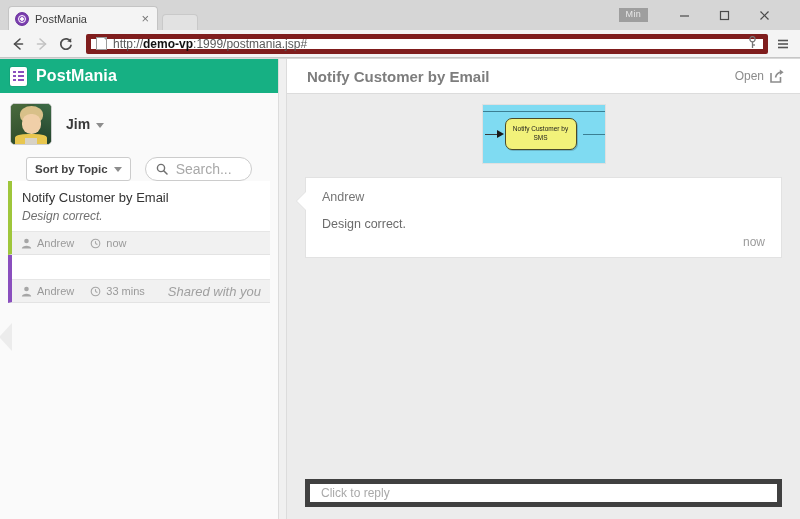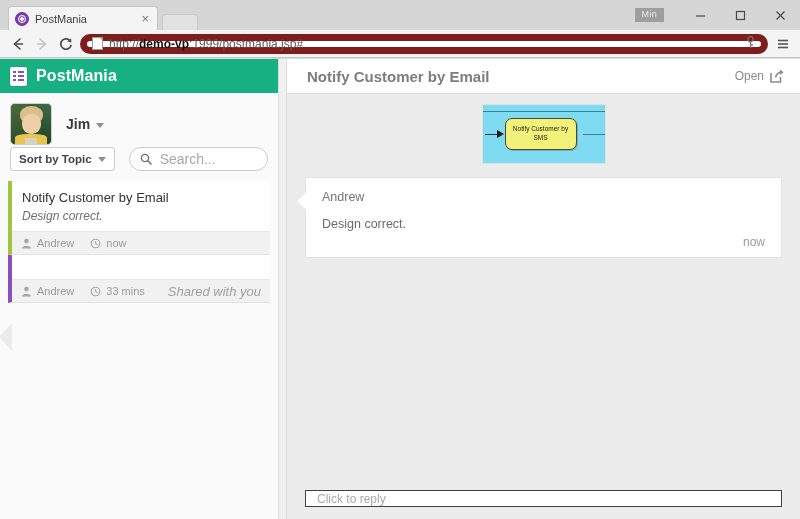--- a/index.html
+++ b/index.html
@@ -90,21 +90,21 @@
     background: #e2e2e2;
     border: 1px solid #c9c9c9;
     border-bottom: none;
     border-top-left-radius: 4px;
     border-top-right-radius: 4px;
     margin-left: 4px;
     box-sizing: border-box;
   }
   .win-controls {
     position: absolute;
-    right: 0;
+    right: 16px;
     top: 0;
     height: 30px;
     display: flex;
     align-items: center;
     gap: 0px;
   }
   .min-badge {
     background: #9e9e9e;
     color: #e8e8e8;
     font-size: 9px;
@@ -139,23 +139,23 @@
     display: flex;
     align-items: center;
     justify-content: center;
     color: #5b5b5b;
   }
   .navbtn.disabled { color: #c0c0c0; }
   .omnibox {
     flex: 1;
     height: 20px;
     background: #ffffff;
-    border: 7px solid #7f1d1d;
-    border-radius: 10px;
-    margin-left: 2px;
+    border: 5px solid #7f1d1d;
+    border-radius: 2px;
+    margin-left: 8px;
     margin-right: 4px;
     display: flex;
     align-items: center;
     padding: 0 5px;
     box-sizing: border-box;
   }
   .page-icon {
     width: 9px;
     height: 11px;
     border: 1px solid #9b9b9b;
@@ -314,22 +314,22 @@
     width: 0; height: 0;
     border-left: 4px solid transparent;
     border-right: 4px solid transparent;
     border-top: 5px solid #8d8d8d;
     vertical-align: middle;
   }
 
   .filterbar {
     height: 34px;
     display: flex;
-    align-items: flex-start;
-    padding: 0 10px;
+    align-items: flex-end;
+    padding: 0 26px;
     flex: none;
   }
   .sortbtn {
     height: 24px;
     background: #ffffff;
     border: 1px solid #cccccc;
     border-radius: 3px;
     display: flex;
     align-items: center;
     padding: 0 8px;
@@ -566,24 +566,25 @@
     font-size: 12px;
     color: #9b9b9b;
     margin-top: 4px;
   }
 
   .reply-wrap {
     flex: none;
     padding: 0 18px 12px 18px;
   }
   .reply-input {
-    height: 17px;
-    background: #ffffff;
-    border: 1px solid #404040;
-    display: flex;
+    height: 28px;
+    background: #ffffff;
+    border: 5px solid #404040;
+    display: flex;
+    align-items: center;
     padding: 0 9px;
     box-sizing: border-box;
   }
   .reply-input input {
     border: none;
     outline: none;
     width: 100%;
     font-size: 12px;
     color: #9e9e9e;
     background: transparent;

